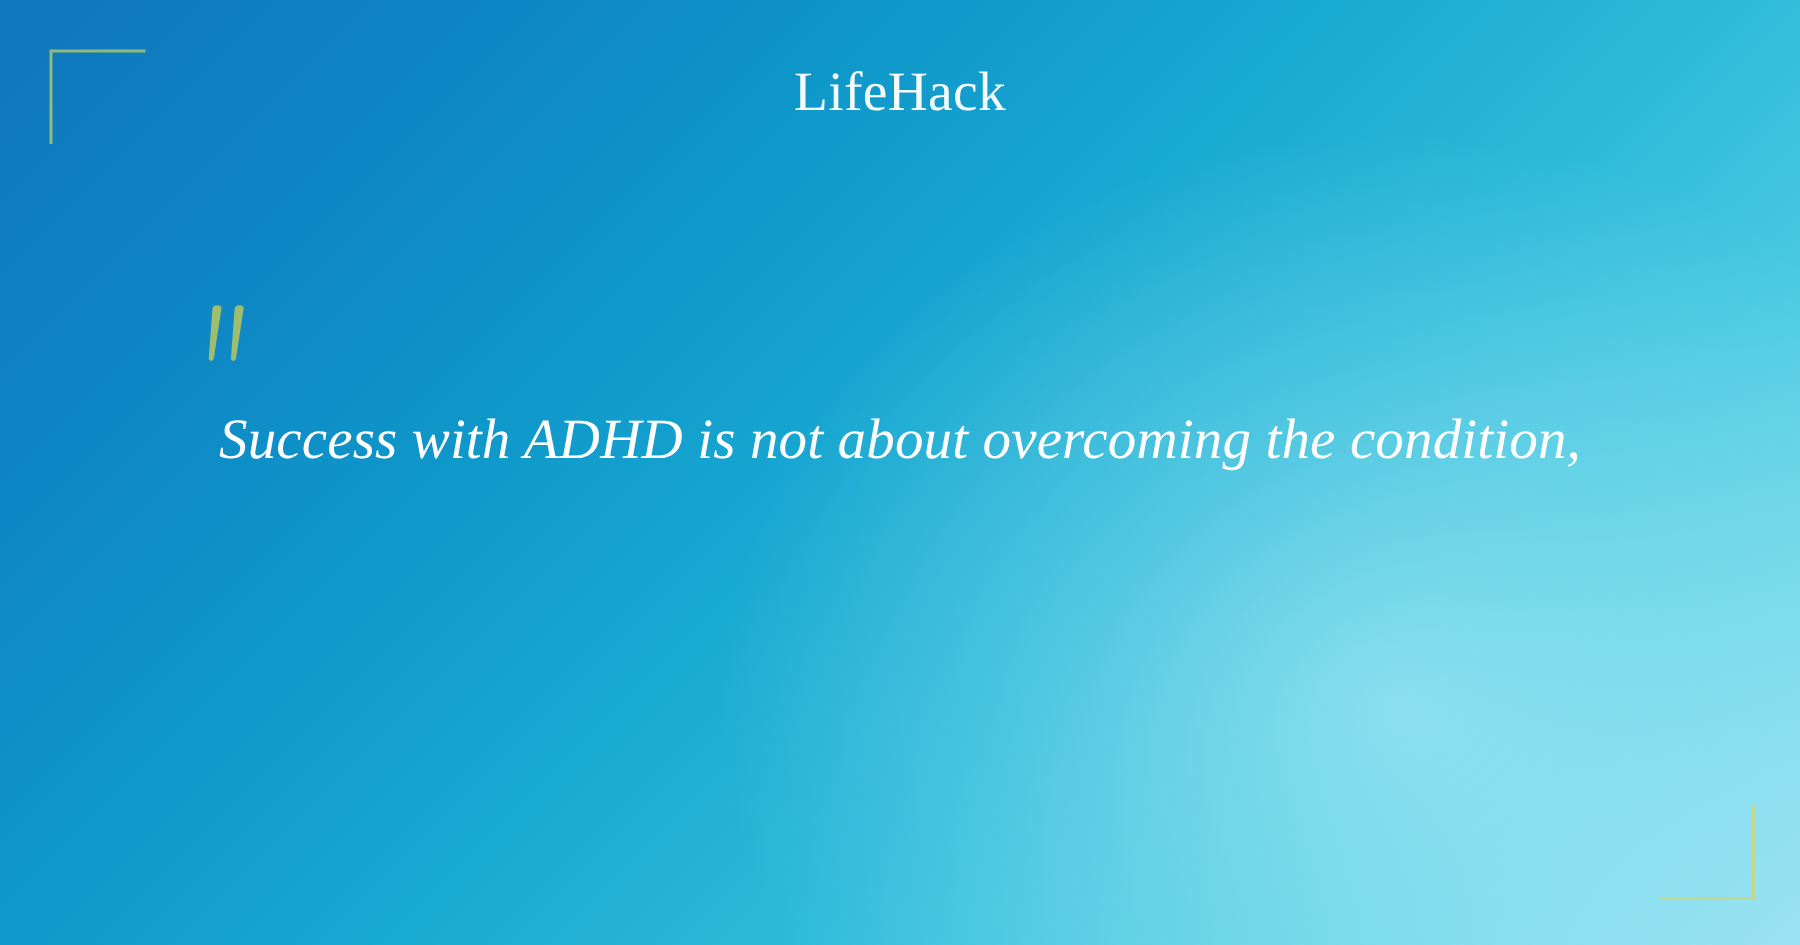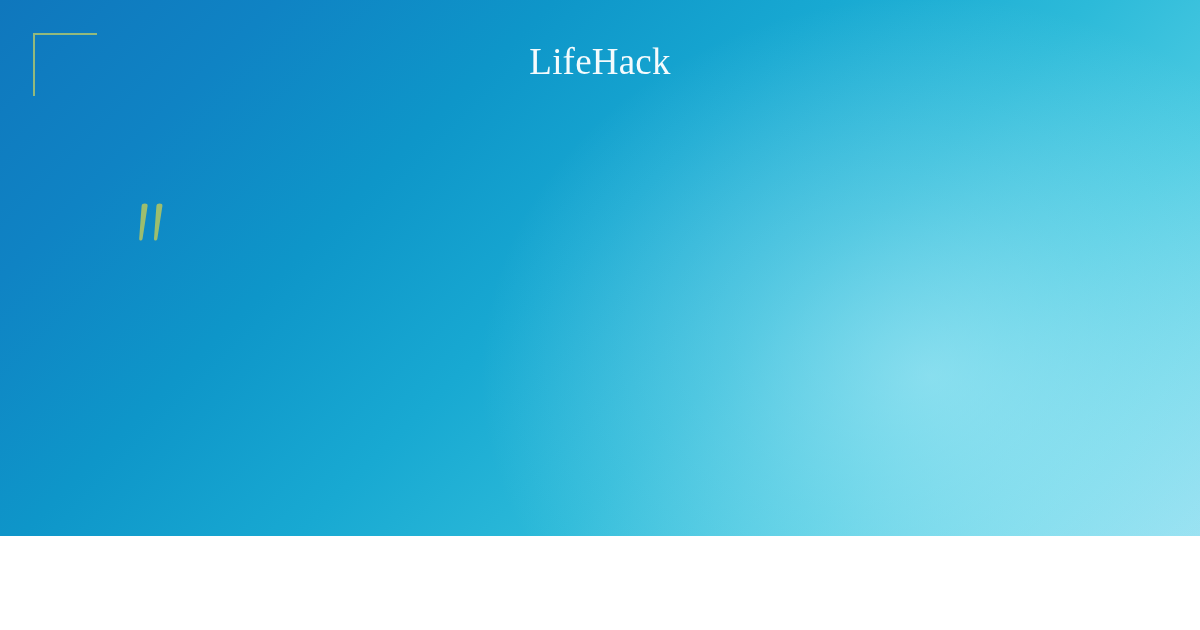--- a/index.html
+++ b/index.html
@@ -10,21 +10,21 @@
   body {
     width: 1200px;
     height: 630px;
     overflow: hidden;
     font-family: "Liberation Sans", sans-serif;
   }
 
   #card {
     position: relative;
     width: 1200px;
-    height: 536px;
+    height: 630px;
     overflow: hidden;
     
     background:
       linear-gradient(135deg,
         #0f77bd 0%,
         #0f83c4 16%,
         #0e96c9 32%,
         #18a9d2 48%,
         #2cbad9 63%,
         #4ccbe2 77%,
@@ -128,15 +128,16 @@
   </div>
 
   <div id="quote-mark">
     <svg width="40" height="42" viewBox="0 0 40 42" xmlns="http://www.w3.org/2000/svg">
       <path d="M10.8 0.5 C12.6 0.5 13.9 1.2 13.6 3.0 L8.6 35.5 C8.4 36.9 7.6 37.6 6.7 37.6 C5.7 37.6 5.1 36.8 5.2 35.4 L7.6 3.0 C7.8 1.2 9.0 0.5 10.8 0.5 Z" fill="#9dbe6e"></path>
       <path d="M25.6 0.5 C27.4 0.5 28.7 1.2 28.4 3.0 L23.4 35.5 C23.2 36.9 22.4 37.6 21.5 37.6 C20.5 37.6 19.9 36.8 20.0 35.4 L22.4 3.0 C22.6 1.2 23.8 0.5 25.6 0.5 Z" fill="#9dbe6e"></path>
     </svg>
   </div>
 
   <div id="quote-block">
+    <div class="quote-line">Success with ADHD is not about overcoming the condition,</div>
   </div>
 
 </div>
 
 </body></html>

